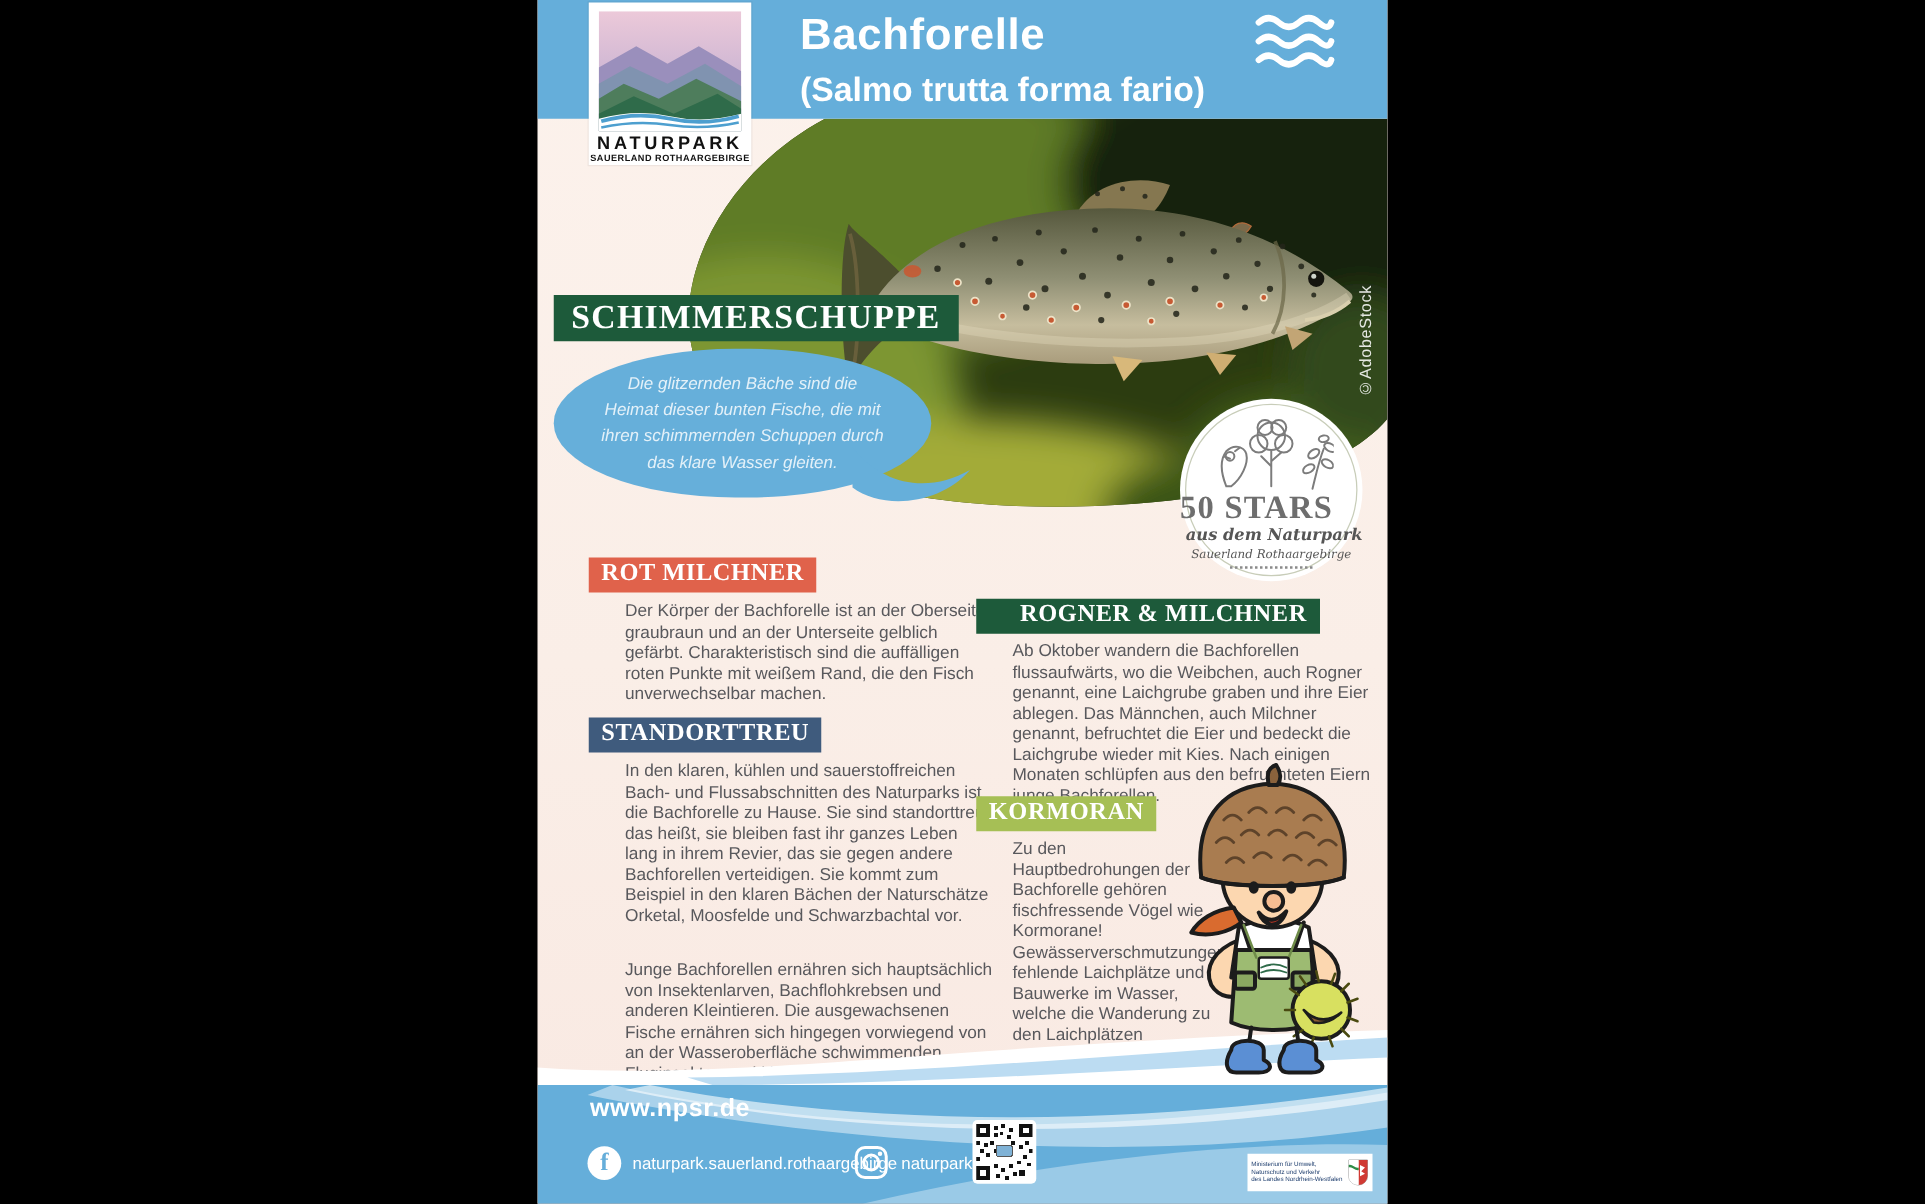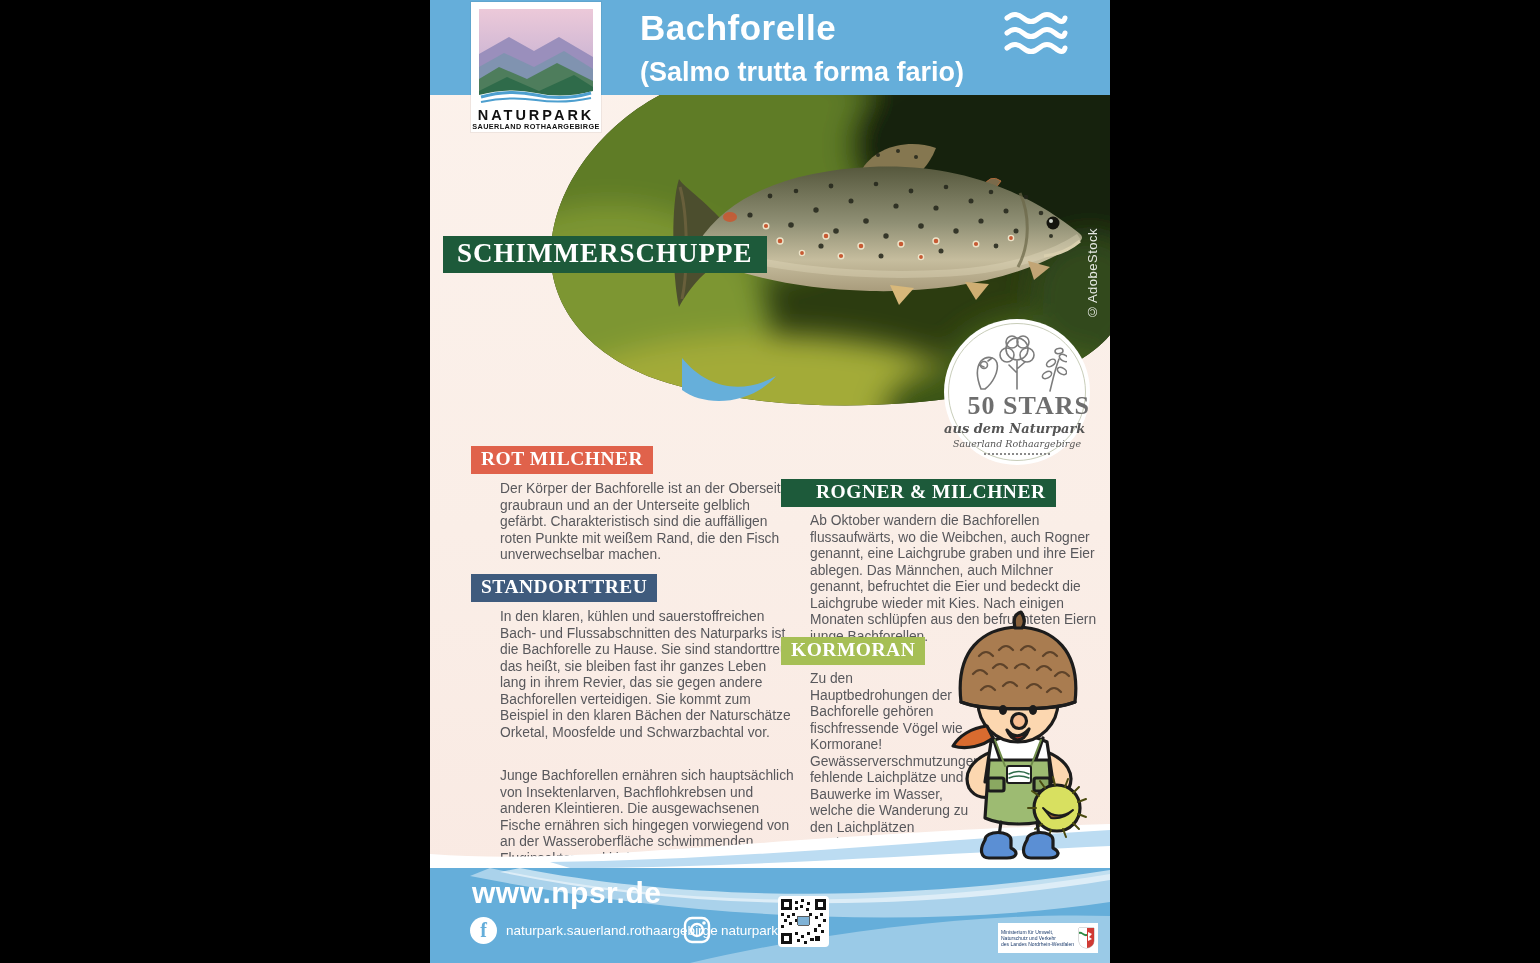--- a/index.html
+++ b/index.html
@@ -32,37 +32,37 @@
   
   .bubble{position:absolute;left:13px;top:279px;width:302px;height:119px;background:#66afda;border-radius:50%/52%;z-index:3;}
   .bubble-text{position:absolute;left:36px;top:17px;width:230px;text-align:center;font-style:italic;font-size:13.6px;line-height:1.55;color:rgba(255,255,255,.82);}
   .bubble-tail{position:absolute;left:250px;top:356px;z-index:3;}
 
   
   .badge{position:absolute;left:514px;top:319px;width:146px;height:146px;z-index:5;}
   .badge-circle{position:absolute;left:0;top:0;width:146px;height:146px;border-radius:50%;background:#fff;}
   .badge-ring{position:absolute;left:4px;top:4px;width:138px;height:138px;border-radius:50%;border:1.5px solid #c8cdb9;}
   .badge-art{position:absolute;left:23px;top:12px;}
-  .badge-title{position:absolute;left:0;top:72px;width:146px;text-align:right;font-family:"Liberation Serif",serif;font-weight:bold;font-size:26px;letter-spacing:1px;color:#6e6e6e;}
-  .badge-line1{position:absolute;left:0;top:102px;width:146px;text-align:left;font-family:"DejaVu Serif",serif;font-style:italic;font-weight:bold;font-size:13px;color:#555;}
+  .badge-title{position:absolute;left:0;top:72px;width:146px;text-align:left;font-family:"Liberation Serif",serif;font-weight:bold;font-size:26px;letter-spacing:1px;color:#6e6e6e;}
+  .badge-line1{position:absolute;left:0;top:102px;width:146px;text-align:right;font-family:"DejaVu Serif",serif;font-style:italic;font-weight:bold;font-size:13px;color:#555;}
   .badge-line2{position:absolute;left:0;top:119px;width:146px;text-align:center;font-family:"DejaVu Serif",serif;font-style:italic;font-size:9.5px;color:#555;}
   .badge-dots{position:absolute;left:40px;top:134px;width:66px;border-bottom:2px dotted #8a8a8a;}
 
   
   .para{position:absolute;color:#58585c;font-size:13.8px;line-height:1.2;z-index:2;margin-left:29px;}
   .sec-head{position:absolute;z-index:2;}
 
   
   .mascot{position:absolute;left:505px;top:610px;z-index:3;}
 
   
   .waveband{position:absolute;left:0;top:820px;z-index:2;}
   .footer{position:absolute;left:0;top:868px;width:680px;height:95px;background:#65aeda;z-index:2;}
   .footer-waves{position:absolute;left:0;top:0;}
-  .site-url{position:absolute;left:42px;top:8px;font-size:30px;font-weight:bold;color:#fff;letter-spacing:.5px;}
+  .site-url{position:absolute;left:42px;top:8px;font-size:20px;font-weight:bold;color:#fff;letter-spacing:.5px;}
   .fb-row{position:absolute;left:40px;top:49px;display:flex;align-items:center;gap:9px;}
   .fb-circle{width:27px;height:27px;border-radius:50%;background:#fff;color:#65aeda;font-weight:bold;font-size:20px;font-family:"Liberation Serif",serif;display:flex;align-items:center;justify-content:center;}
   .social-text{color:#fff;font-size:13.5px;}
   .ig-row{position:absolute;left:253px;top:48px;display:flex;align-items:center;gap:10px;}
   .qr{position:absolute;left:348px;top:28px;width:51px;height:51px;background:#fff;border-radius:4px;padding:3px;}
   .ministry{position:absolute;left:568px;top:55px;width:100px;height:30px;background:#fff;display:flex;align-items:center;padding:2px 3px;gap:2px;}
   .ministry-text{font-size:5px;line-height:1.25;color:#1a3a6b;white-space:pre-line;flex:1;}
 </style>
 </head>
 <body>
@@ -196,20 +196,23 @@
           <circle cx="491" cy="162" r="2.6"></circle>
             <circle cx="372" cy="158" r="2.6"></circle>
         </g>
         <ellipse cx="300" cy="122" rx="7" ry="5" fill="#c75a33" opacity=".9"></ellipse>
       </g>
     </g>
   </svg>
   <div class="photo-credit">©AdobeStock</div>
 
   <div class="sec-label label-big" style="background: rgb(29, 90, 58);">SCHIMMERSCHUPPE</div>
+  <div class="bubble">
+    <div class="bubble-text">Die glitzernden Bäche sind die Heimat dieser bunten Fische, die mit ihren schimmernden Schuppen durch das klare Wasser gleiten.</div>
+  </div>
   <svg class="bubble-tail" width="100" height="50" viewBox="0 0 100 50">
     <path d="M2,2 C28,34 64,38 96,20 C72,48 26,52 2,34 Z" fill="#66afda"></path>
   </svg>
 
   <div class="badge">
     <div class="badge-circle"></div>
     <div class="badge-ring"></div>
     <svg class="badge-art" width="100" height="62" viewBox="0 0 100 62">
       <g fill="none" stroke="#7c7c7c" stroke-width="1.6" stroke-linecap="round">
         <path d="M50,58 L50,30 M50,42 L42,34 M50,38 L58,31"></path>

